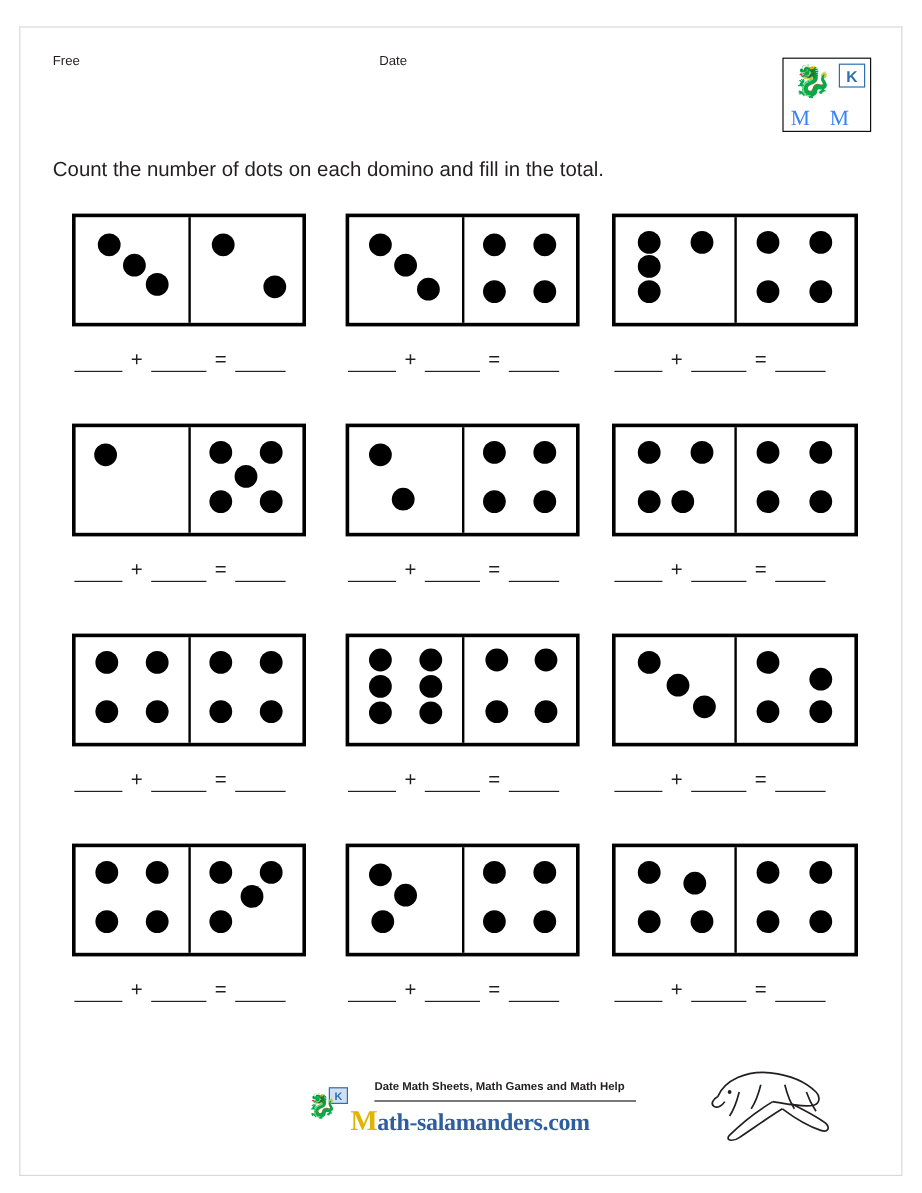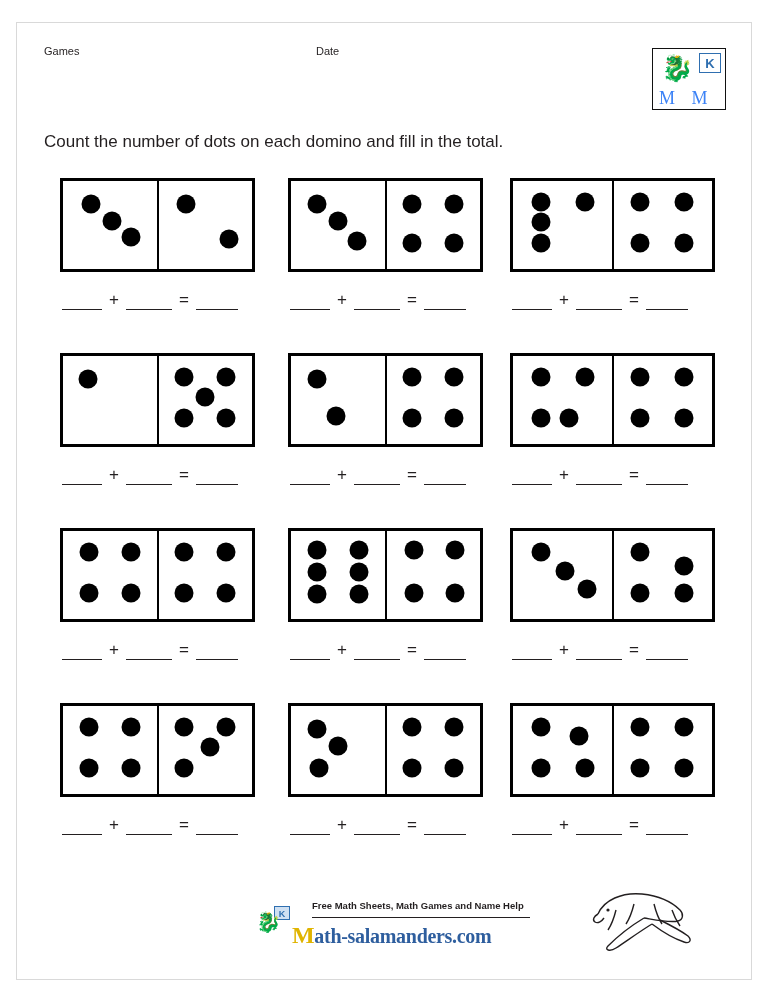--- a/index.html
+++ b/index.html
@@ -272,21 +272,21 @@
 </style>
 </head>
 <body>
 
 <div class="page">
   <div class="page-border-top"></div>
   <div class="page-border-left"></div>
   <div class="page-border-right"></div>
   <div class="page-border-bottom"></div>
 
-  <div class="name-label">Games</div>
+  <div class="name-label">Free</div>
   <div class="date-label">Date</div>
 
   <div class="logo-box">
     <div class="kbox">K</div>
     <div class="sal">🐉</div>
     <div class="mletters">M M</div>
   </div>
 
   <div class="subtitle">Count the number of dots on each domino and fill in the total.</div>
 
@@ -508,21 +508,21 @@
         </div>
       </div>
     </div>
 
   <div class="footer">
     <div class="footer-logo">
       <div class="footer-sal-mark">
         <div class="kbox2">K</div>
         <div class="sal2">🐉</div>
       </div>
-      <div class="footer-tag">Free Math Sheets, Math Games and Name Help</div>
+      <div class="footer-tag">Date Math Sheets, Math Games and Math Help</div>
       <div class="footer-rule"></div>
       <div class="footer-url"><span class="m">M</span><span>ath-salamanders.com</span></div>
     </div>
     <div class="lizard">
       <svg viewBox="0 0 112 74" width="112" height="74" aria-hidden="true">
         <g fill="none" stroke="#231f20" stroke-width="1.4">
           <path d="M12 34 C18 20 36 12 56 14 C74 16 86 22 94 30 C98 34 97 40 92 41 C84 43 70 40 58 38"></path>
           <path d="M12 34 C8 36 6 40 9 42 C12 44 16 41 18 38"></path>
           <path d="M58 38 C48 44 34 54 22 66 C18 70 24 72 30 68 C42 60 56 50 66 44"></path>
           <path d="M66 44 C74 50 86 58 98 62 C104 64 106 60 102 56 C94 50 82 44 74 40"></path>

